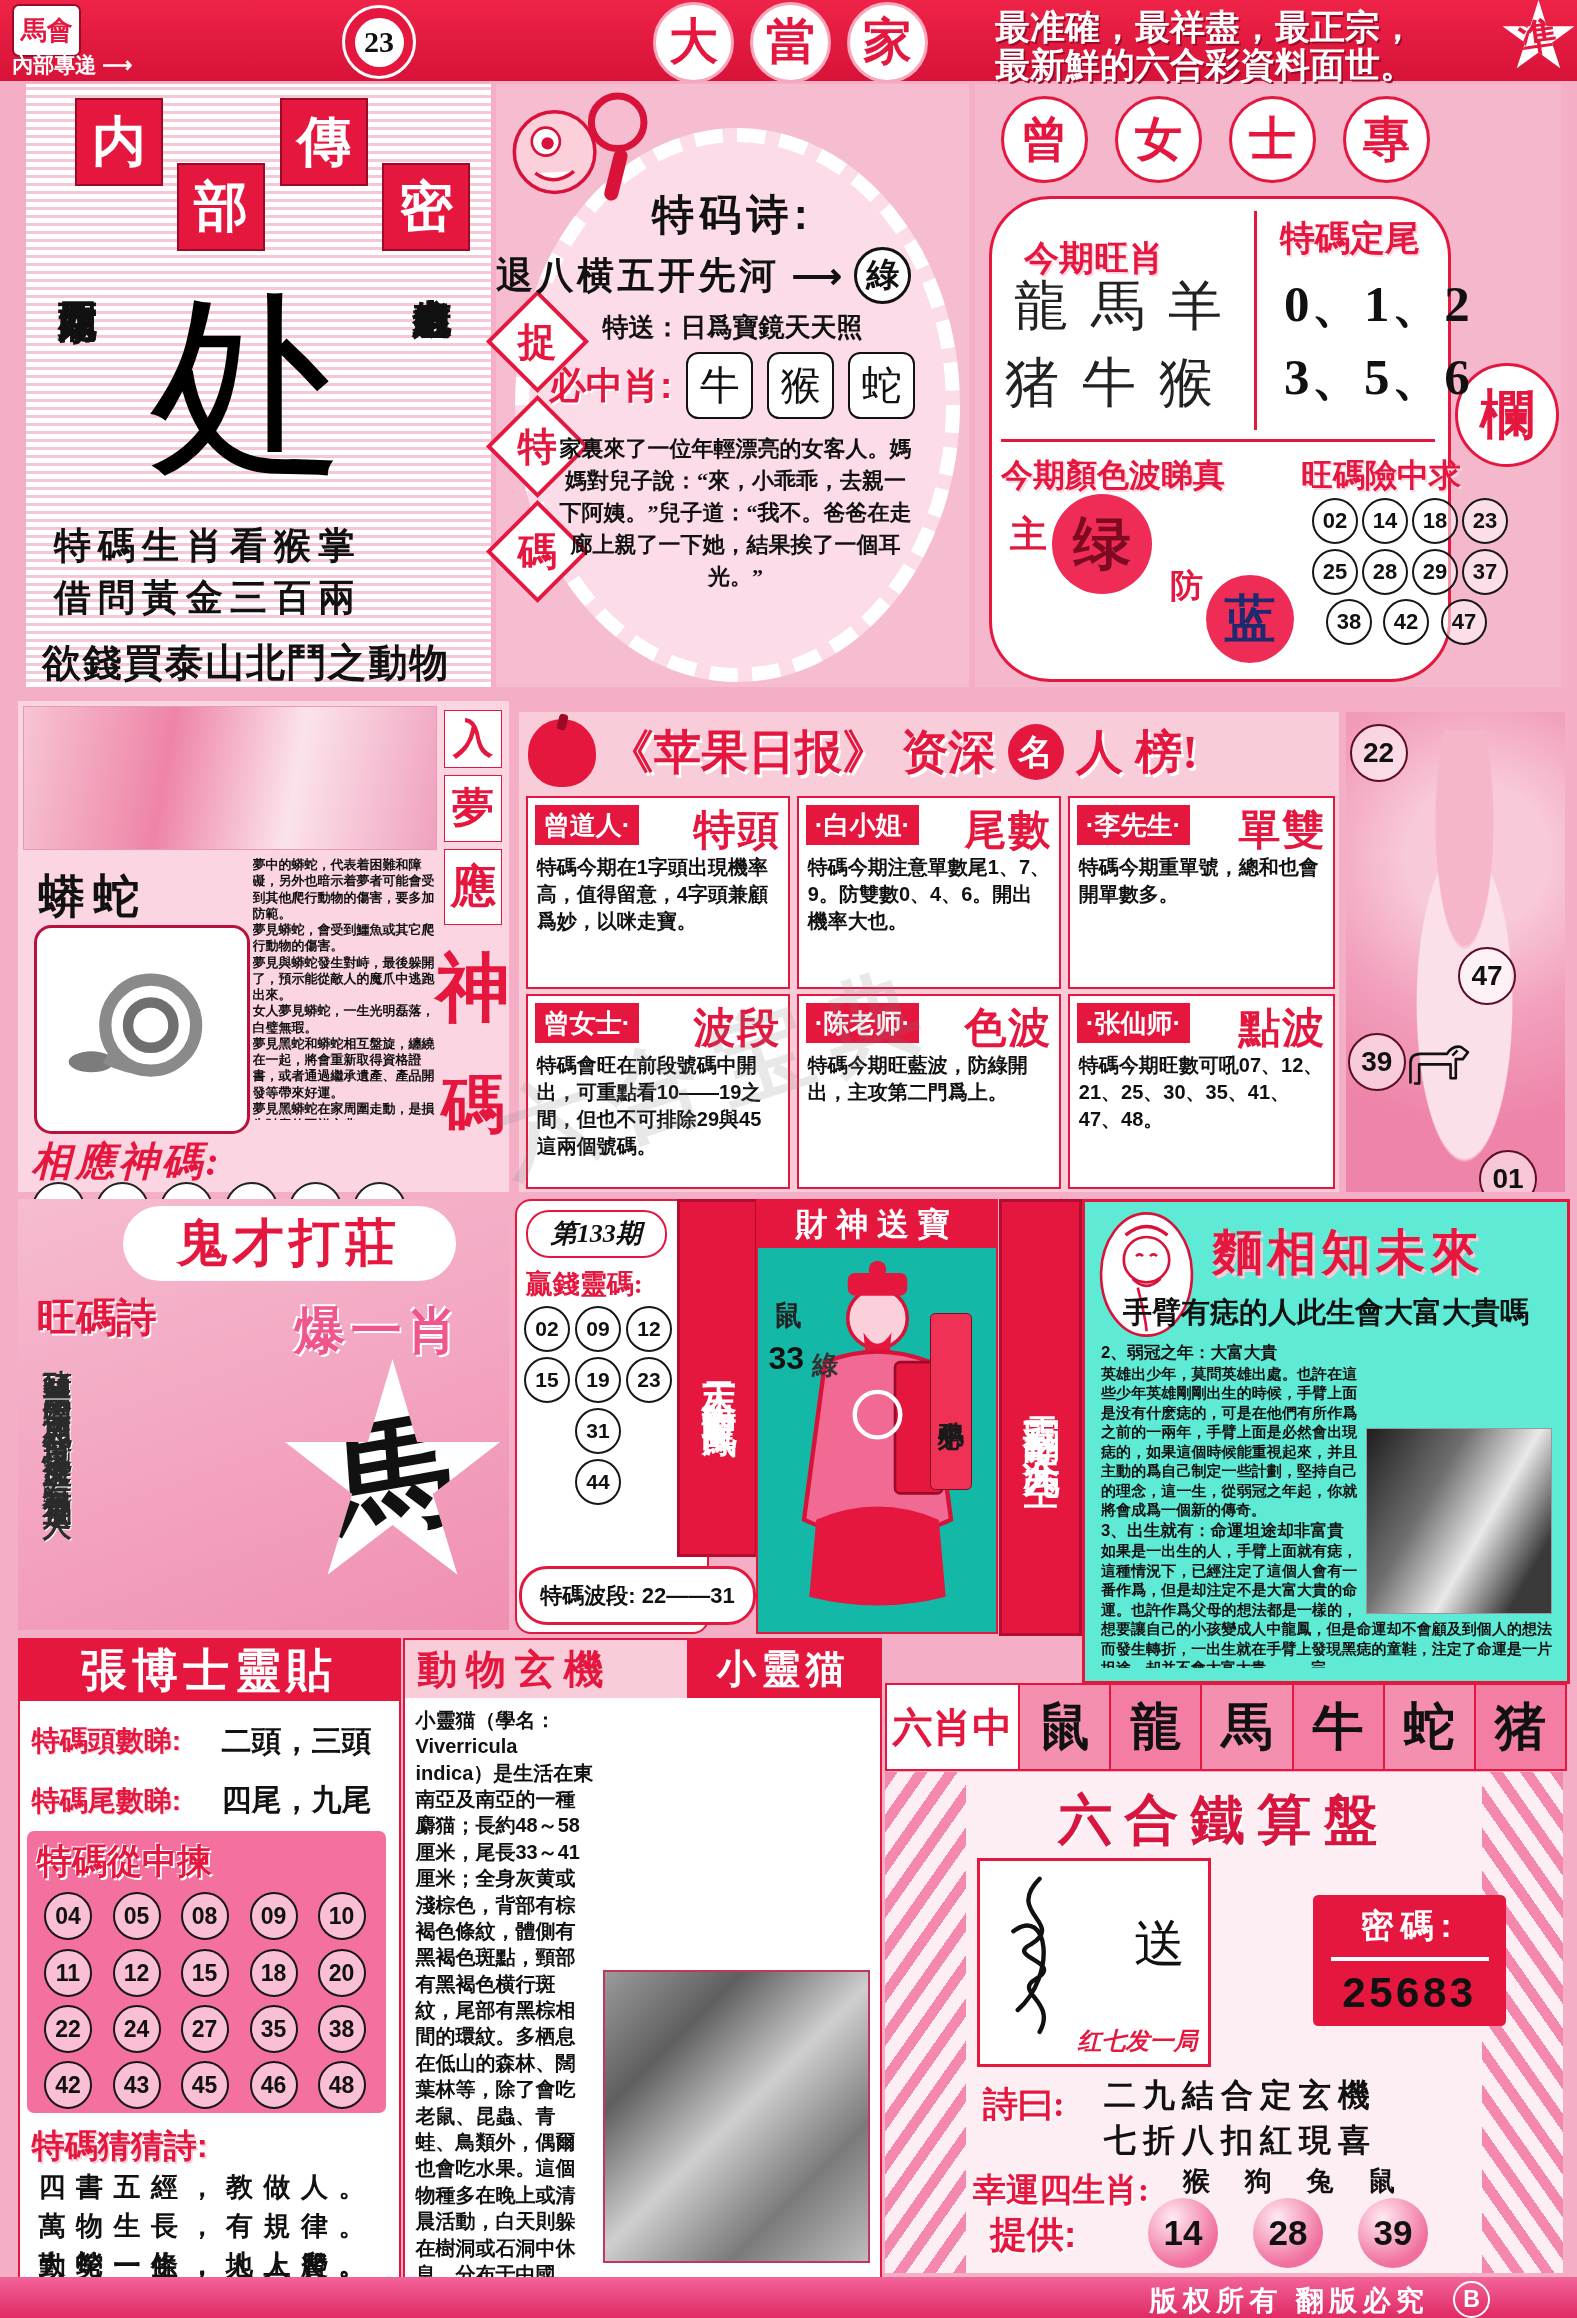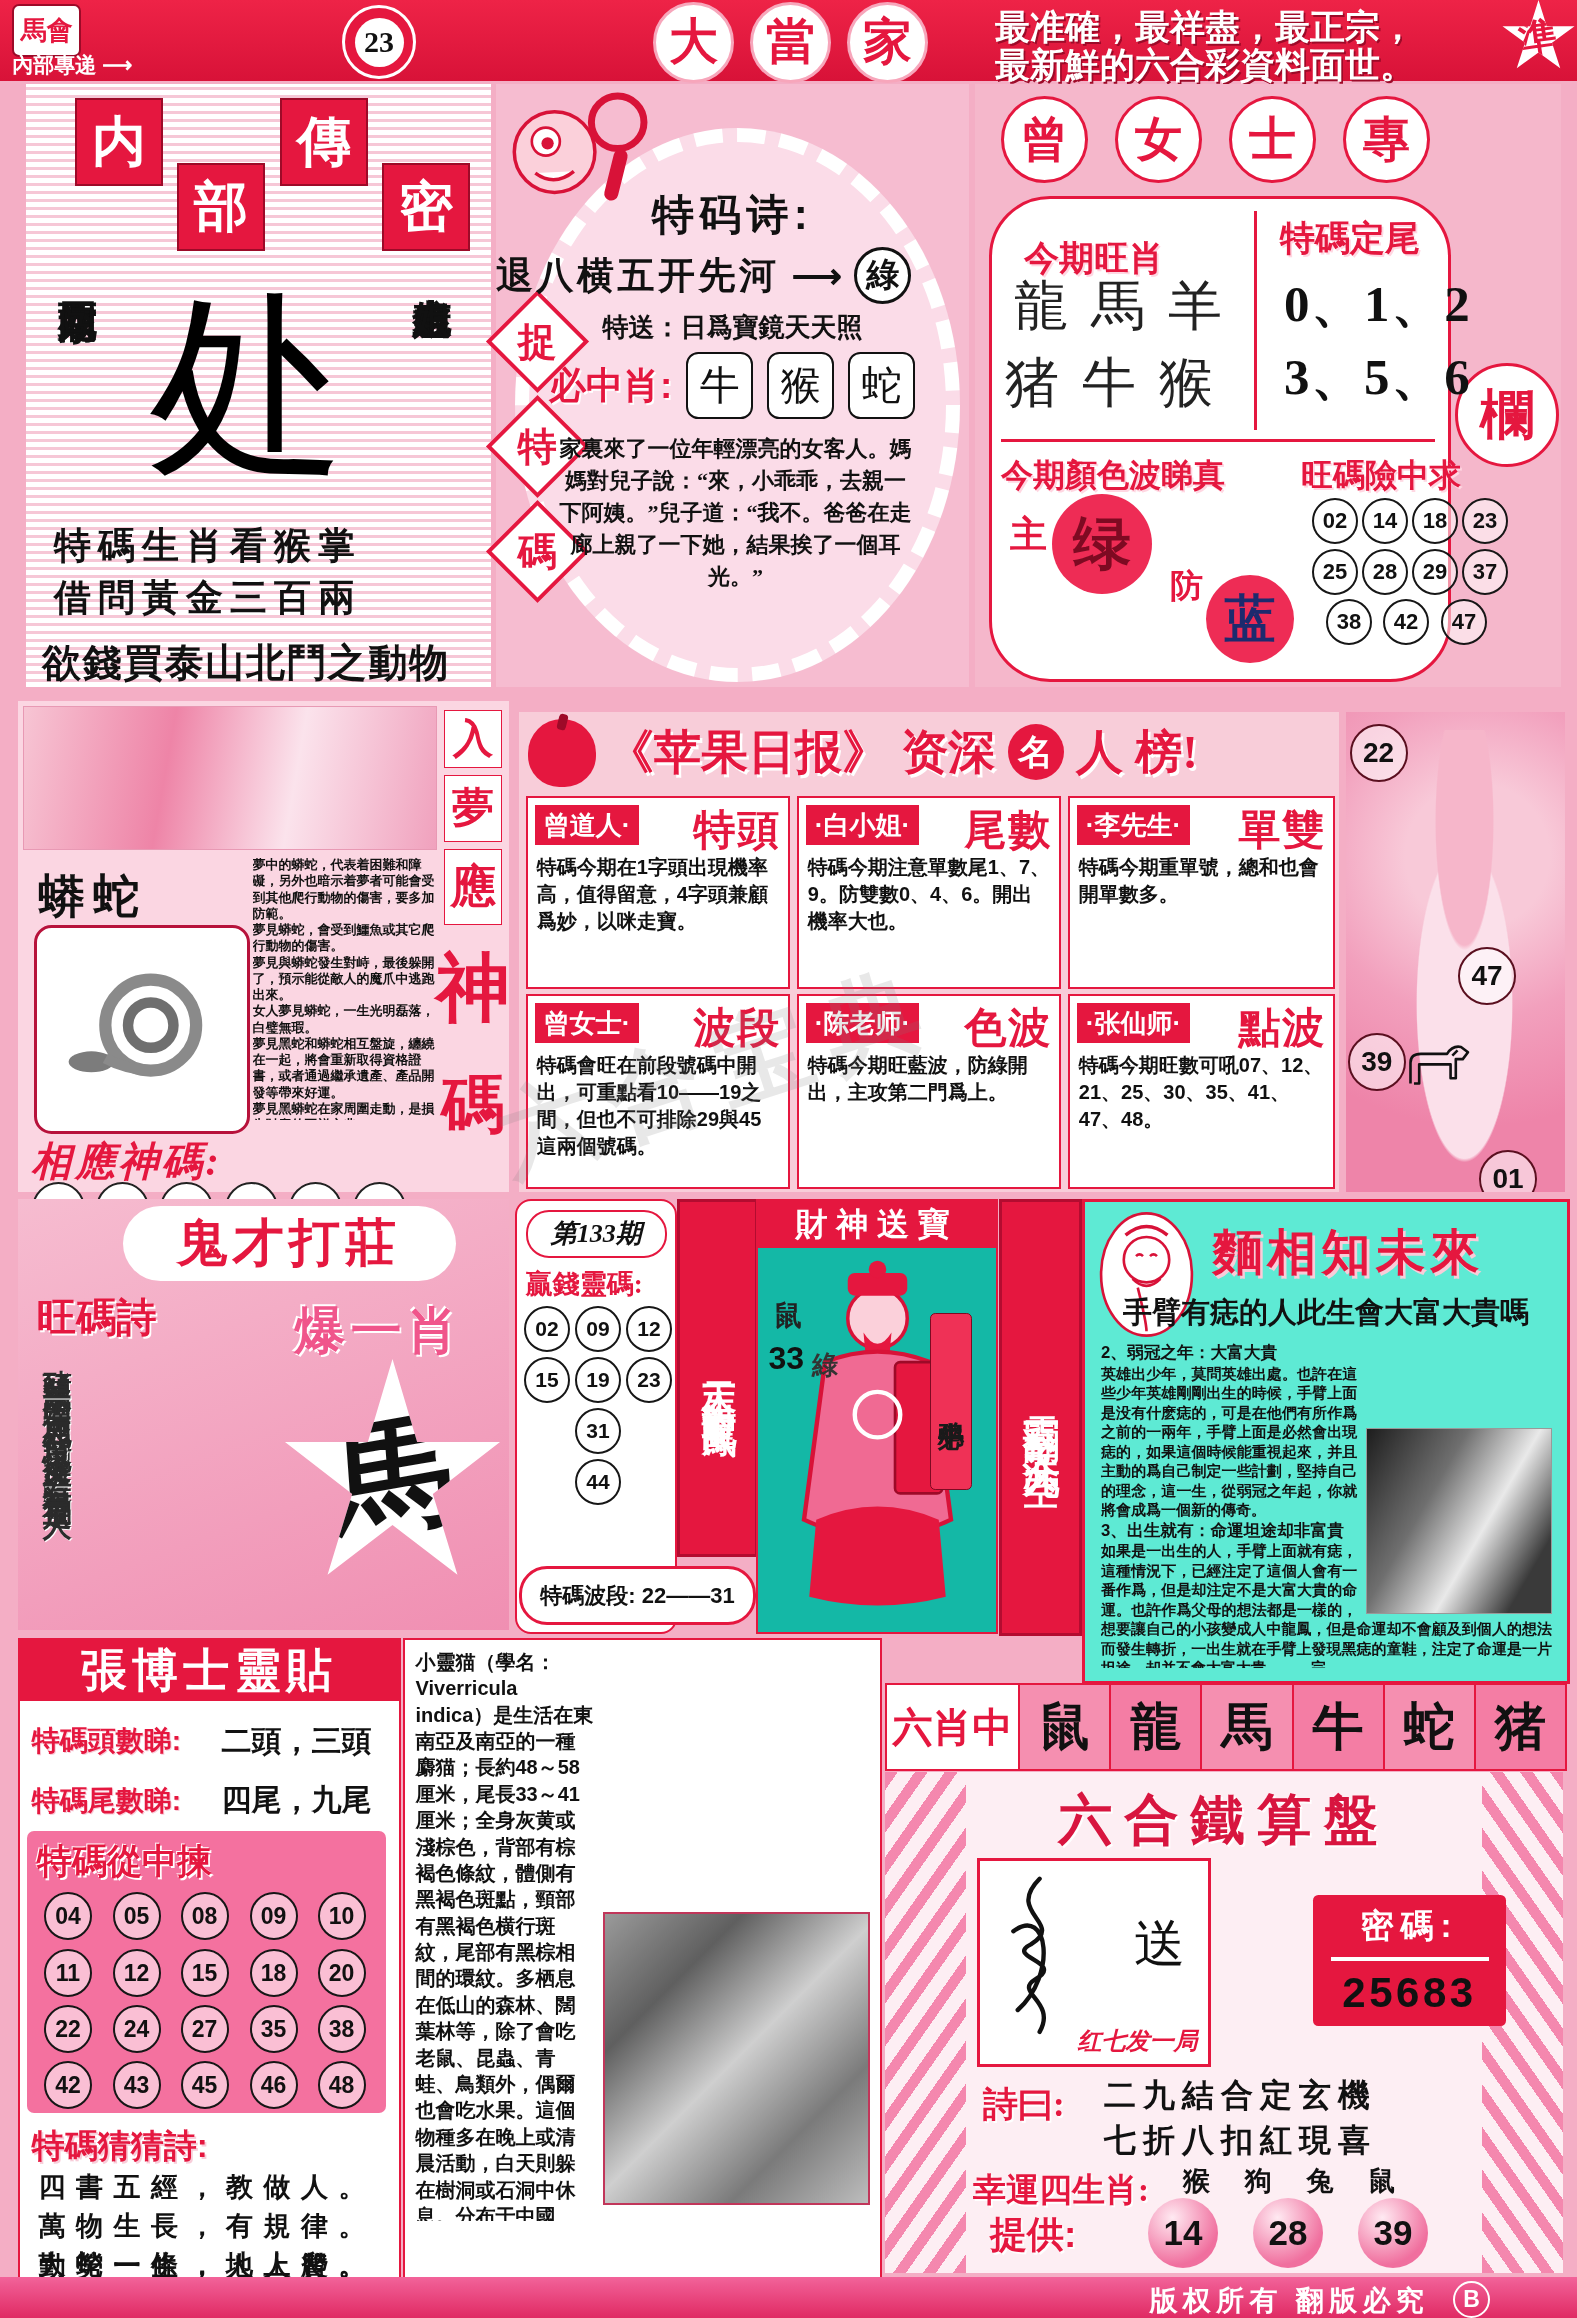--- a/index.html
+++ b/index.html
@@ -329,21 +329,21 @@
       <div style="font-size:29px;font-weight:900;color:#2b2b2b;letter-spacing:5.3px;margin:0 8px;text-shadow:0.9px 0.9px 0 #fff;">一個思死一個精</div>
       <div style="font-size:29px;font-weight:900;color:#2b2b2b;letter-spacing:5.3px;margin:0 8px;text-shadow:0.9px 0.9px 0 #fff;">鬼怪從來多出沒</div>
       <div style="font-size:29px;font-weight:900;color:#2b2b2b;letter-spacing:5.3px;margin:0 8px;text-shadow:0.9px 0.9px 0 #fff;">有福有禍是二人</div>
     </div>
     <div class="abs" style="left:277px;top:98px;font-size:51px;font-weight:900;color:#f0558b;letter-spacing:5.3px;text-shadow:1.8px 1.8px 0 #fff,-1.8px -1.8px 0 #fff;">爆一肖</div>
     <div class="abs star5" style="left:263px;top:160px;width:224px;height:237px;background:#fff;display:flex;align-items:center;justify-content:center;">
       <span class="kai" style="font-size:123px;color:#111;transform:rotate(-10deg) skewX(-6deg);font-weight:bold;">馬</span>
     </div>
   </div>
 
-  <div class="sect" style="left:515px;top:1199px;width:158px;height:431px;background:#fff;border:2.6px solid #e5173f;border-radius:16px;">
+  <div class="sect" style="left:515px;top:1199px;width:158px;height:431px;background:#fff;border:2.6px solid #e5173f;border-radius:16px;padding-left:32px;">
     <div class="abs" style="left:8.8px;top:8.8px;width:137px;height:44px;background:#fff;border:2.6px solid #e5173f;border-radius:23px;display:flex;align-items:center;justify-content:center;">
       <span class="kai" style="font-size:26px;font-weight:bold;color:#111;font-style:italic;">第133期</span>
     </div>
     <div class="abs red kai" style="left:8.8px;top:65px;font-size:27px;font-weight:900;">贏錢靈碼:</div>
     <div class="cnum" style="left:7px;top:105px;width:42px;height:42px;font-size:21px;">
         <span>02</span>
       </div>
     <div class="cnum" style="left:58px;top:105px;width:42px;height:42px;font-size:21px;">
         <span>09</span>
       </div>
@@ -487,20 +487,28 @@
         <span>48</span>
       </div>
     <div class="abs red" style="left:12.3px;top:484px;font-size:33px;font-weight:900;text-shadow:1.8px 1.8px 0 #f8cdd9;">特碼猜猜詩:</div>
     <div class="abs kai" style="left:19px;top:529px;font-size:27px;font-weight:bold;color:#111;letter-spacing:10.5px;">四書五經，教做人。</div>
     <div class="abs kai" style="left:19px;top:568px;font-size:27px;font-weight:bold;color:#111;letter-spacing:10.5px;">萬物生長，有規律。</div>
     <div class="abs kai" style="left:19px;top:607px;font-size:27px;font-weight:bold;color:#111;letter-spacing:10.5px;">大蛇一條，地上爬。</div>
     <div class="abs kai" style="left:19px;top:645px;font-size:27px;font-weight:bold;color:#111;letter-spacing:10.5px;transform:translateY(-37px);">勤勞一生，人人贊。</div>
   </div>
 
   <div class="sect" style="left:403px;top:1638px;width:475px;height:645px;background:#fff;border:2.6px solid #e5173f;">
+    <div style="display:flex;height:58px;">
+      <div style="flex:1;background:#f8cdd9;display:flex;align-items:center;padding-left:12.3px;">
+        <span class="red" style="font-size:40px;font-weight:900;letter-spacing:8.8px;">動物玄機</span>
+      </div>
+      <div style="width:193px;background:#e5173f;display:flex;align-items:center;justify-content:center;">
+        <span style="color:#fff;font-size:39px;font-weight:900;letter-spacing:5.3px;">小靈猫</span>
+      </div>
+    </div>
     <div style="padding:8.8px 10.5px;font-size:20px;font-weight:bold;color:#111;line-height:1.32;height:563px;overflow:hidden;">
       <div style="float:right;width:263px;height:289px;margin:263px 0 0 8.8px;background:linear-gradient(135deg,#9a9a9a,#5f5f5f 25%,#cfcfcf 50%,#7a7a7a 75%,#bdbdbd);border:2.6px solid #c1365a;"></div>
       <span>小靈猫（學名：Viverricula indica）是生活在東南亞及南亞的一種麝猫；長約48～58厘米，尾長33～41厘米；全身灰黄或淺棕色，背部有棕褐色條紋，體側有黑褐色斑點，頸部有黑褐色横行斑紋，尾部有黑棕相間的環紋。多栖息在低山的森林、闊葉林等，除了會吃老鼠、昆蟲、青蛙、鳥類外，偶爾也會吃水果。這個物種多在晚上或清晨活動，白天則躲在樹洞或石洞中休息。分布于中國南、泰國、越南、老撾、柬埔寨等地。</span>
     </div>
   </div>
 
   <div class="sect" style="left:885px;top:1683px;width:678px;height:84px;display:flex;border:2.6px solid #e5173f;background:#fff;">
     <div style="width:131px;display:flex;align-items:center;justify-content:center;background:#fff;border-right:2.6px solid #e5173f;">
       <span class="red kai" style="font-size:40px;font-weight:900;">六肖中</span>
     </div>

